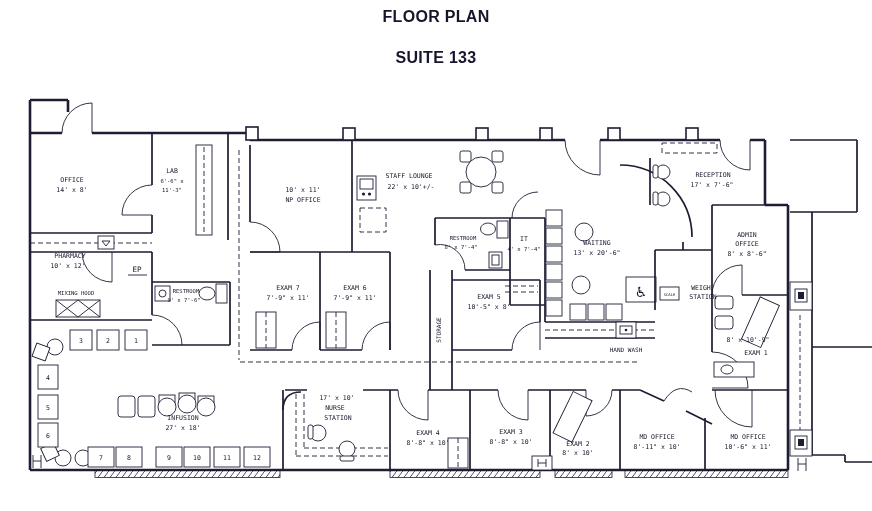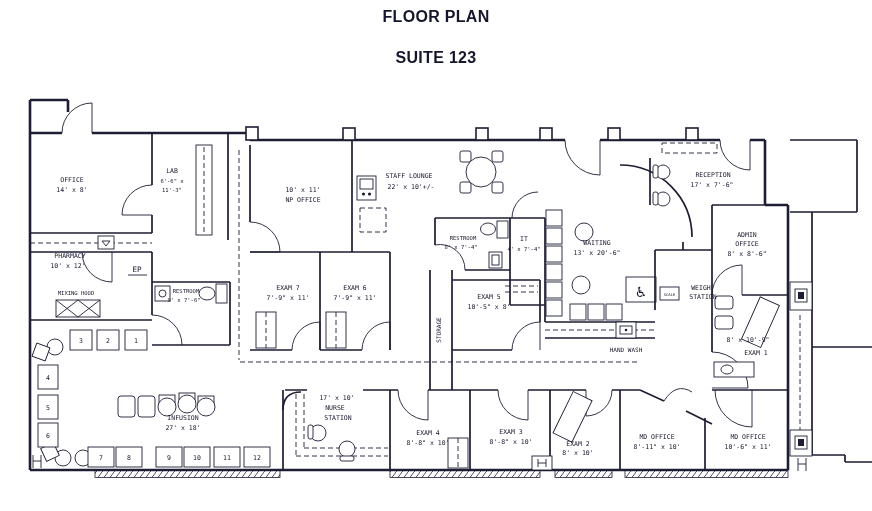--- a/index.html
+++ b/index.html
@@ -19,21 +19,21 @@
   .w1{stroke:#1d1d33;stroke-width:.9;fill:none;}
   .dash{stroke:#1d1d33;stroke-width:.9;fill:none;stroke-dasharray:5 3;}
   .fix{stroke:#1d1d33;stroke-width:.9;fill:#fff;}
   .pil{stroke:#1d1d33;stroke-width:1.6;fill:#fff;}
 </style>
 </head>
 <body>
 
 <div id="stage">
   <div class="title" id="t1">FLOOR PLAN</div>
-  <div class="title" id="t2">SUITE 123</div>
+  <div class="title" id="t2">SUITE 133</div>
 
   <svg width="872" height="511" viewBox="0 0 872 511">
     <defs>
       <pattern id="hatch" width="6" height="8" patternUnits="userSpaceOnUse">
         <path d="M0,8 L6,0" stroke="#1d1d33" stroke-width="0.8"></path>
       </pattern>
     </defs>
 
     <g>
       <path class="w3" d="M30,100 V470 M30,100 H68 M68,100 V112

